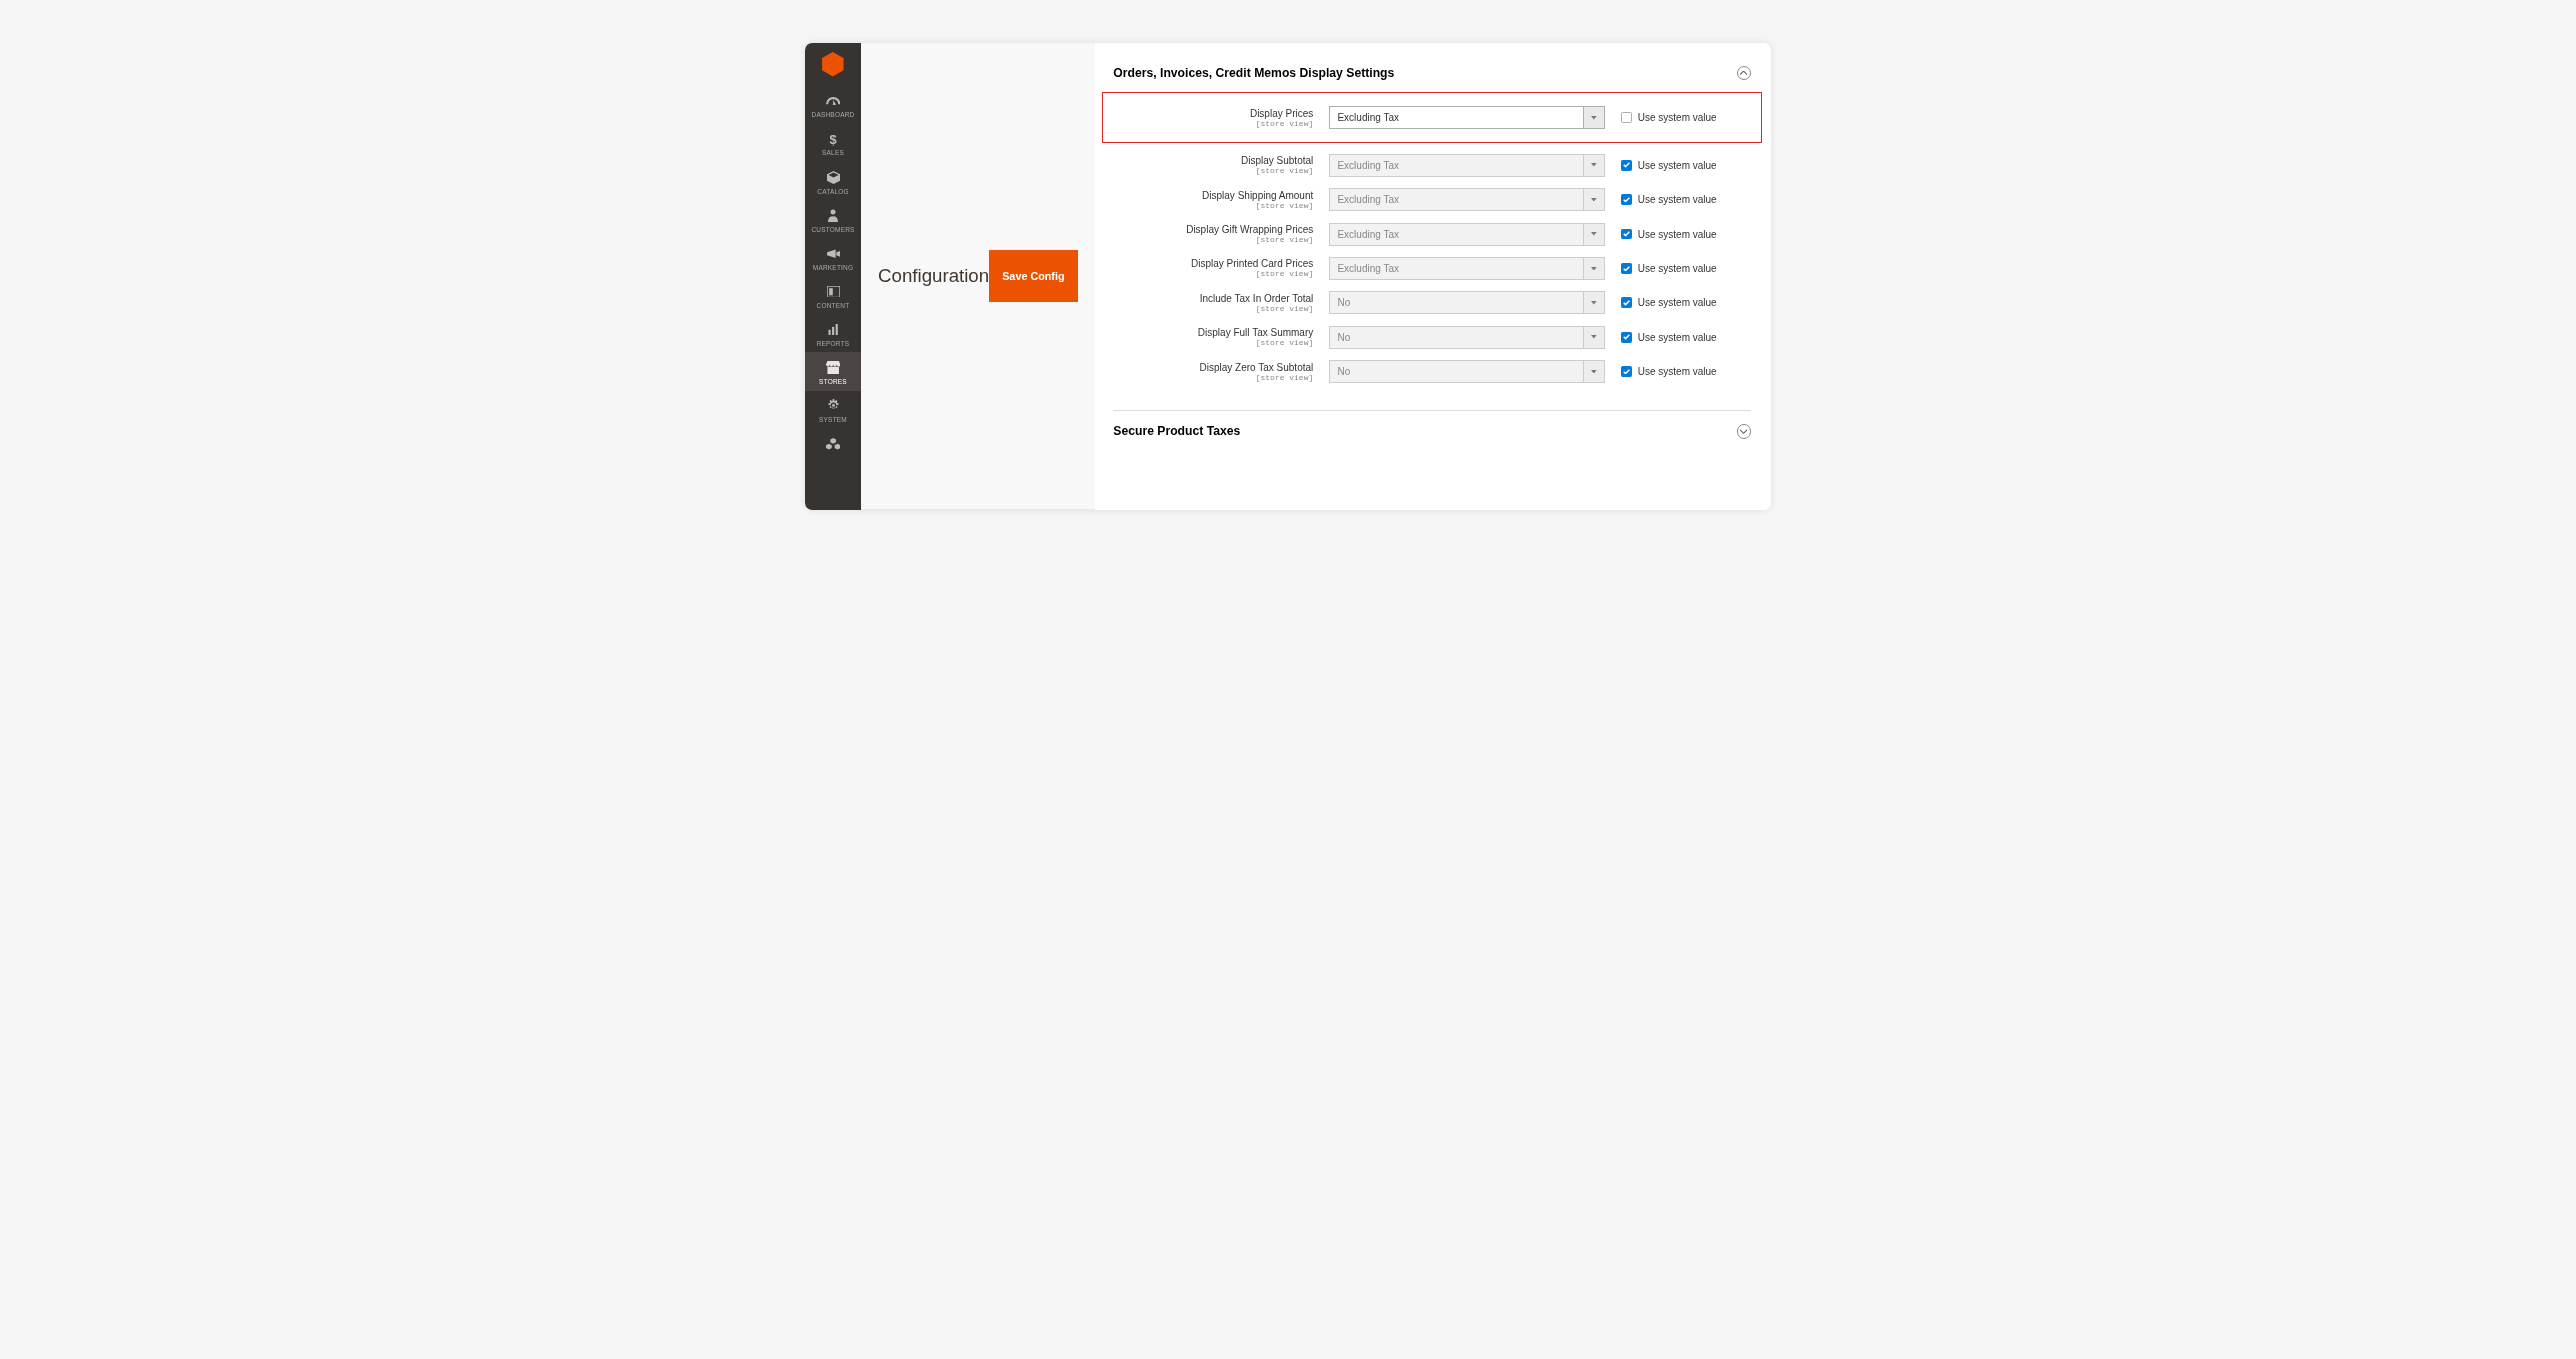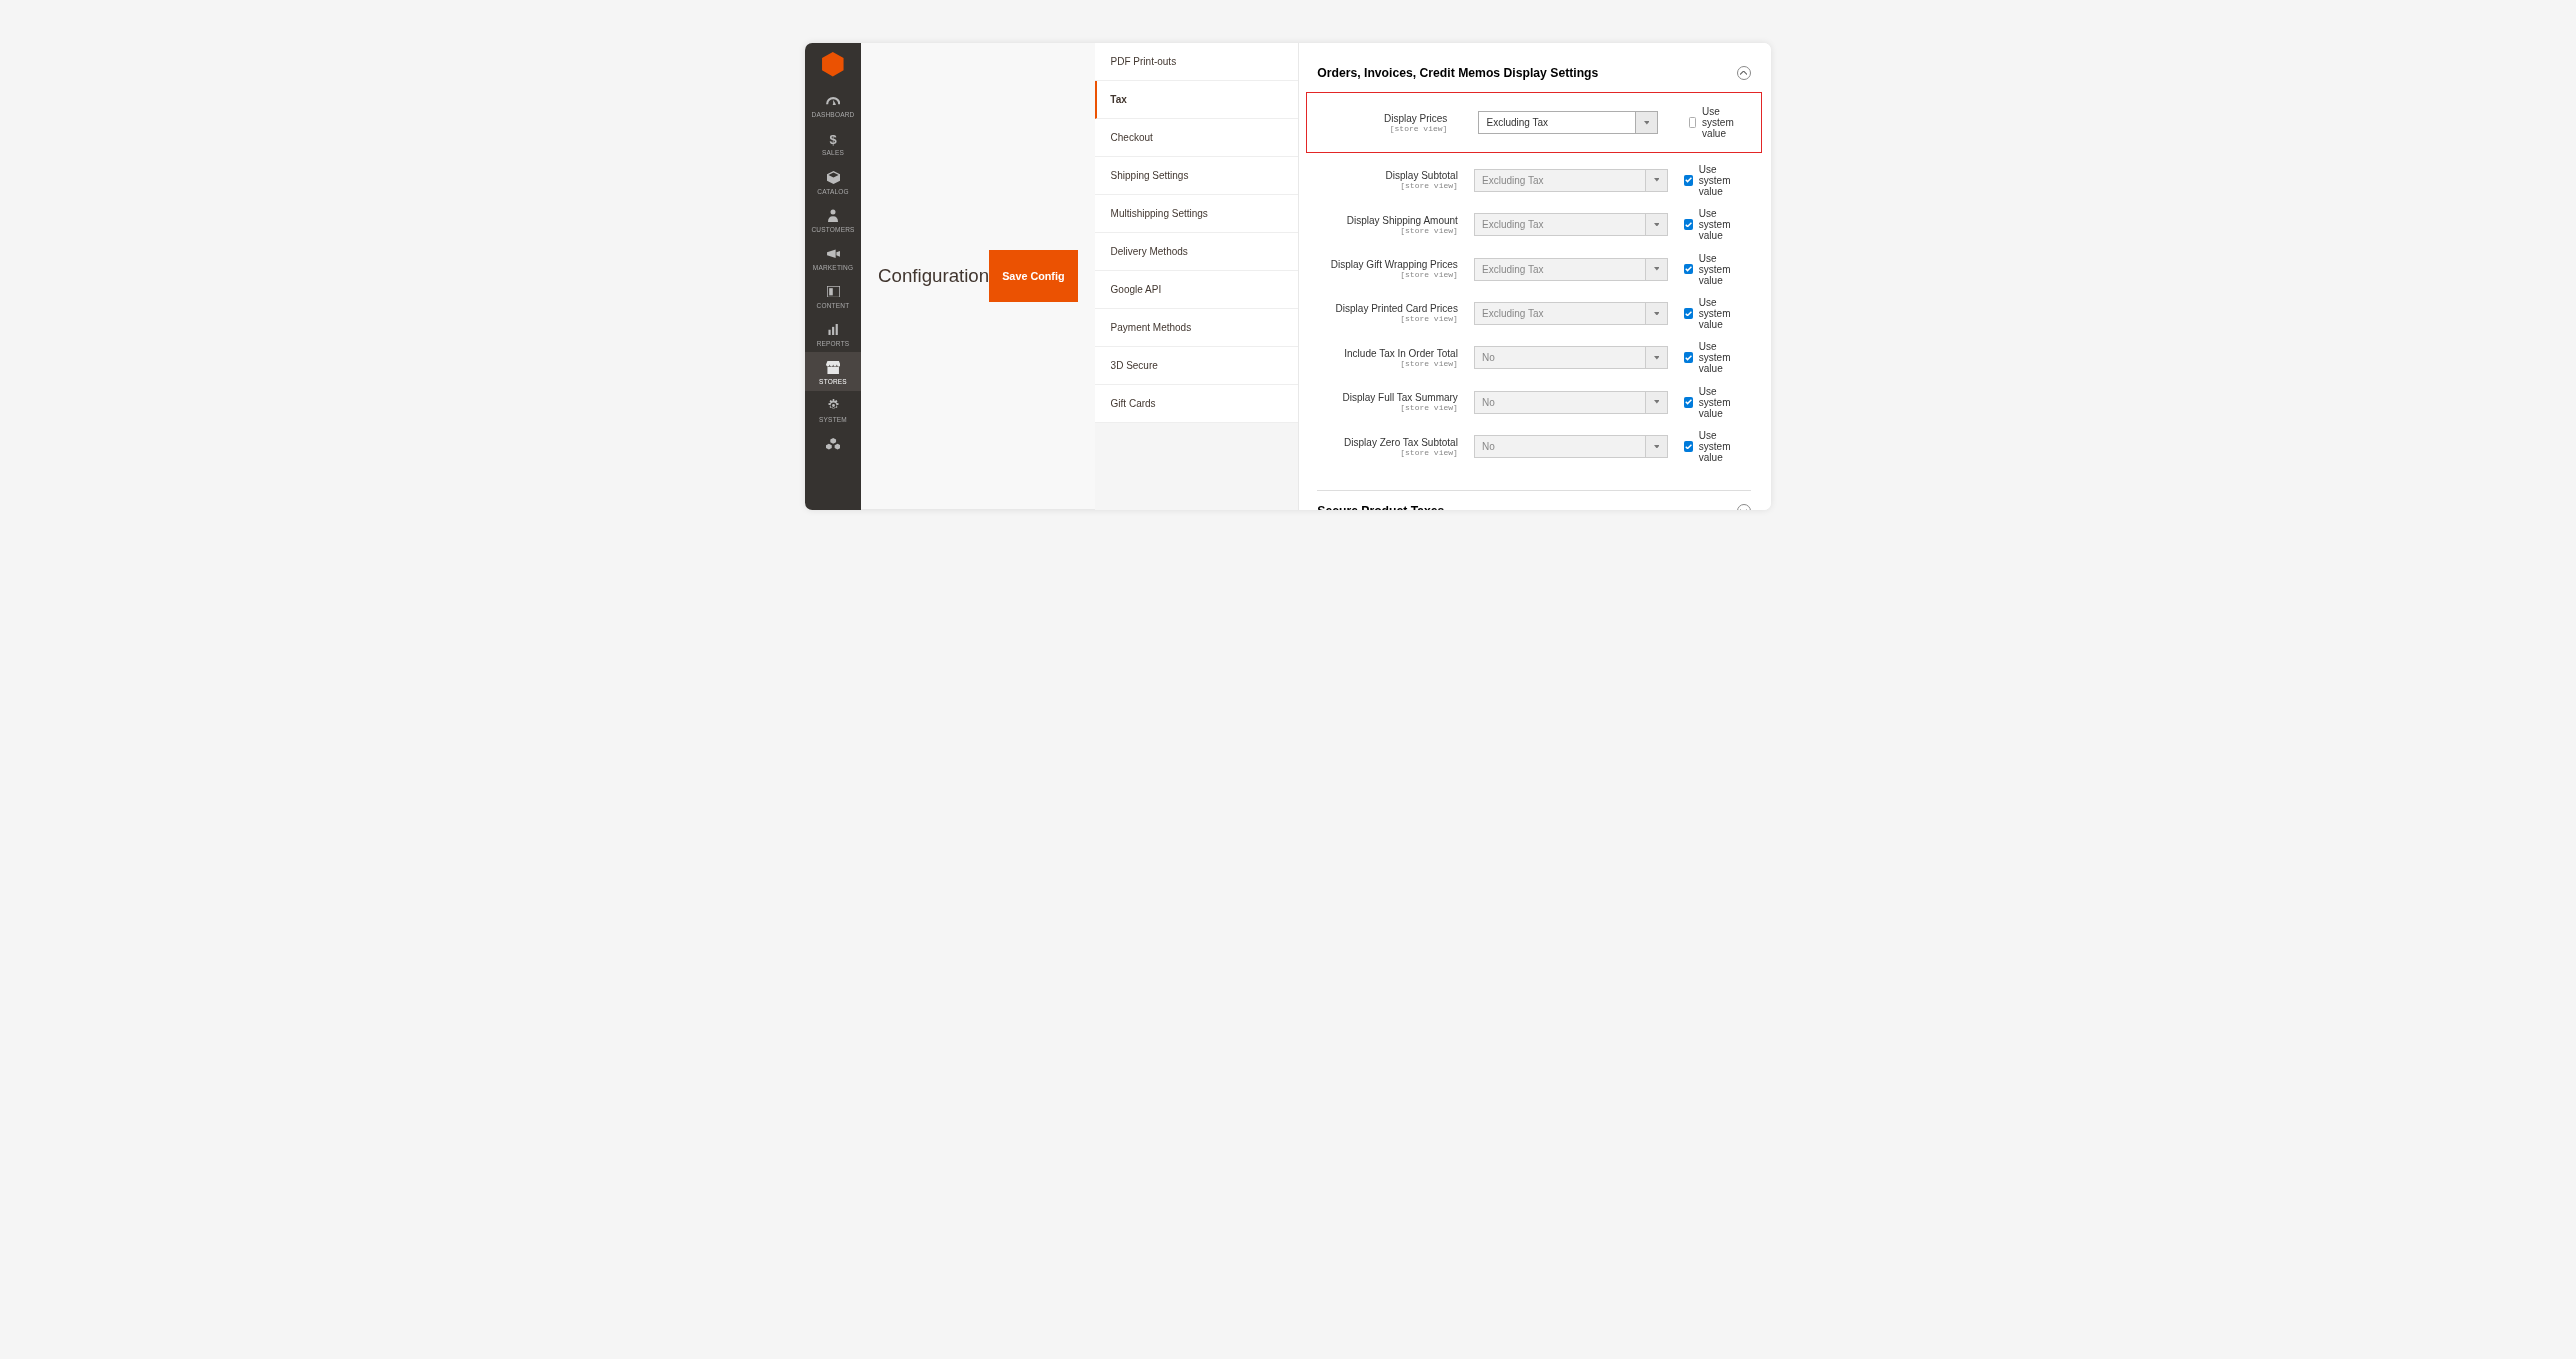--- a/index.html
+++ b/index.html
@@ -20,21 +20,21 @@
 .config-nav { width: 204px; background: #f5f5f5; border-right: 0.7px solid #e8e8e8; overflow-y: auto; }
 .config-nav-item { padding: 13px 16px; font-size: 10px; color: #41362f; cursor: pointer; background: #fff; border-bottom: 0.7px solid #eee; }
 .config-nav-item.active { font-weight: 700; border-left: 2.2px solid #eb5202; padding-left: 13.7px; background: #fff; }
 .config-body { flex: 1; overflow-y: auto; padding: 18.7px 20px 18.7px 18.7px; }
 .section { margin-bottom: 4.3px; }
 .section-header { display: flex; align-items: center; justify-content: space-between; padding: 4.3px 0 13px; cursor: pointer; }
 .section-title { font-size: 12.2px; font-weight: 600; color: #000000; }
 .collapse-icon { width: 14.4px; height: 14.4px; border: 0.7px solid #888; border-radius: 50%; display: flex; align-items: center; justify-content: center; }
 .fields { padding: 0 0 7.2px; }
 .field-row { display: flex; align-items: center; padding: 5.7px 0; }
-.field-row.highlighted { outline: 1.4px solid #e22626; background: #fff; padding: 13px 10px; margin: 0 -10px 5.7px; gap: 15px; }
+.field-row.highlighted { outline: 1.4px solid #e22626; background: #fff; padding: 13px 10px; margin: 0 -10px 5.7px; }
 .field-label-col { width: 216px; text-align: right; padding-right: 16px; }
 .field-label { font-size: 10px; color: #333; }
 .field-scope { font-size: 8px; color: #888; font-family: Liberation Mono, monospace; }
 .field-input-col { width: 276px; }
 .select { width: 100%; display: flex; align-items: stretch; border: 0.7px solid #adadad; background: #fff; height: 23px; }
 .select.disabled { background: #f2f2f2; color: #888; border-color: #ccc; }
 .select .sel-text { flex: 1; padding: 0 7.2px; display: flex; align-items: center; font-size: 10px; }
 .select .sel-arrow { width: 21.6px; background: #e9e9e9; border-left: 0.7px solid #adadad; display: flex; align-items: center; justify-content: center; }
 .select.disabled .sel-arrow { border-left-color: #ccc; background: #ededed; }
 .field-check-col { padding-left: 16px; display: flex; align-items: center; }
@@ -140,32 +140,20 @@
     </div>
   </div>
 
   <div class="main">
     <div class="page-header">
       <h1 class="page-title">Configuration</h1>
       <button class="save-btn">Save Config</button>
     </div>
 
     <div class="content">
-      <div class="config-nav" id="config-nav">
-            <div class="config-nav-item">PDF Print-outs</div>
-            <div class="config-nav-item active">Tax</div>
-            <div class="config-nav-item">Checkout</div>
-            <div class="config-nav-item">Shipping Settings</div>
-            <div class="config-nav-item">Multishipping Settings</div>
-            <div class="config-nav-item">Delivery Methods</div>
-            <div class="config-nav-item">Google API</div>
-            <div class="config-nav-item">Payment Methods</div>
-            <div class="config-nav-item">3D Secure</div>
-            <div class="config-nav-item">Gift Cards</div>
-          </div>
 
       <div class="config-body">
         <div class="section">
           <div class="section-header">
             <span class="section-title">Orders, Invoices, Credit Memos Display Settings</span>
             <span class="collapse-icon">
               <svg width="7.2" height="4.3" viewBox="0 0 10 6">
                     <path d="M0 5 L5 0 L10 5" stroke="#666" stroke-width="1.5" fill="none"></path>
                   </svg>
             </span>

